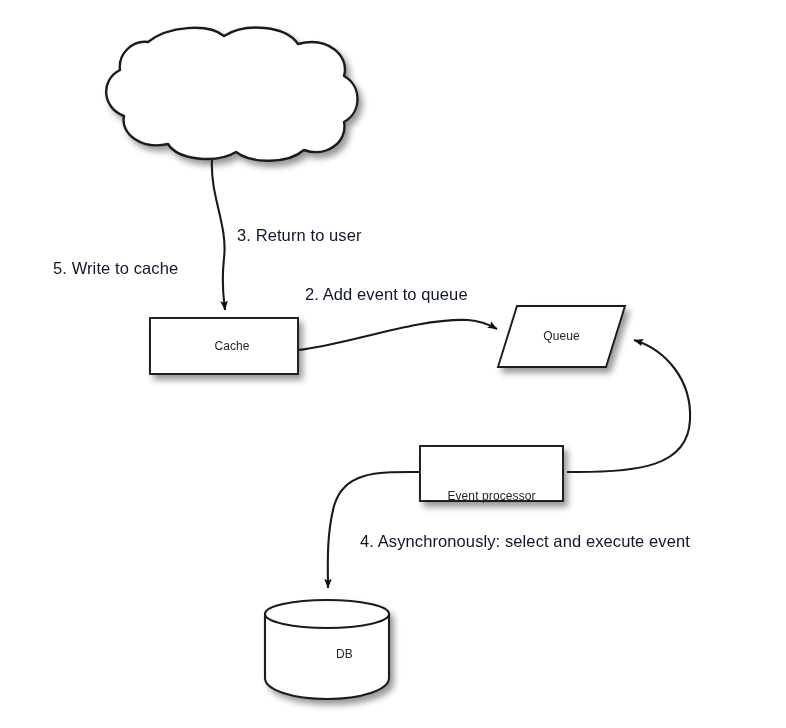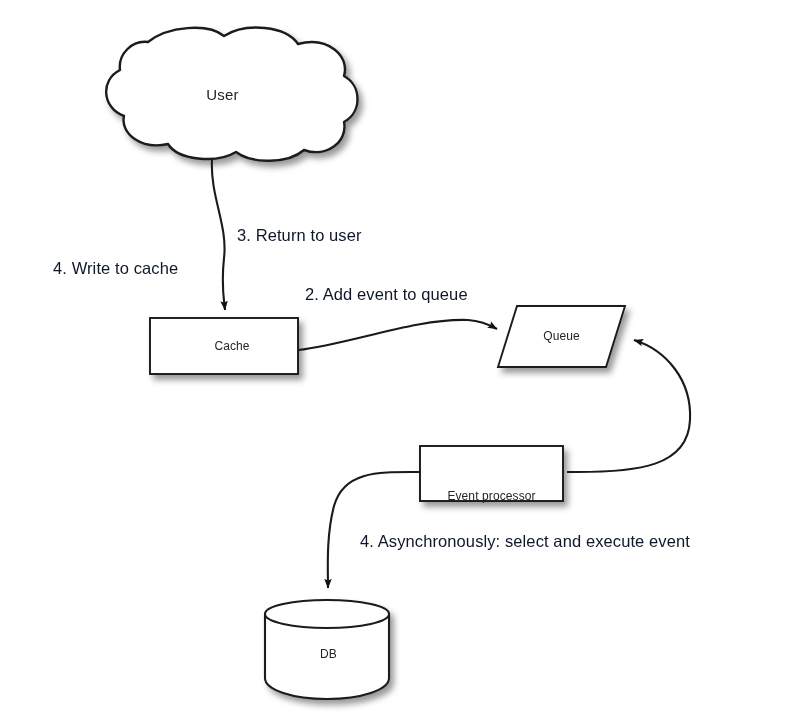--- a/index.html
+++ b/index.html
@@ -104,31 +104,30 @@
 
     <path d="M212,160 C210,196 228,226 224,258 C221,286 224,300 225,310" fill="none" stroke="#1a1a1a" stroke-width="2.1" marker-end="url(#arrowhead)"></path>
 
     <path d="M298,350 C350,344 416,318 468,320 C482,321 490,325 497,329" fill="none" stroke="#1a1a1a" stroke-width="2.1" marker-end="url(#arrowhead)"></path>
 
     <path d="M567,472 C640,473 688,466 690,420 C692,380 666,350 634,340" fill="none" stroke="#1a1a1a" stroke-width="2.1" marker-end="url(#arrowhead)"></path>
 
     <path d="M420,472 C380,472 344,470 334,506 C326,536 328,570 328,588" fill="none" stroke="#1a1a1a" stroke-width="2.1" marker-end="url(#arrowhead)"></path>
   </svg>
 
-  <div class="shape-label cloud-name" style="left:0; top:86px; width:445px;">User</div>
 
   <div class="shape-label node-name" style="left:150px; top:339px; width:164px;">Cache</div>
 
   <div class="shape-label node-name" style="left:498px; top:329px; width:127px;">Queue</div>
 
   <div class="shape-label node-name" style="left:420px; top:467px; width:143px;margin-top:22px;">Event processor</div>
 
-  <div class="shape-label node-name" style="left:265px; top:647px; width:127px;">DB</div>
+  <div class="shape-label node-name" style="left:265px; top:647px; width:127px;padding-left:16px;">DB</div>
 
-  <div class="step-label" style="left:53px; top:259px;">4. Write to cache</div>
+  <div class="step-label" style="left:53px; top:259px;">5. Write to cache</div>
 
   <div class="step-label" style="left:305px; top:285px;">2. Add event to queue</div>
 
   <div class="step-label" style="left:237px; top:226px;">3. Return to user</div>
 
   <div class="step-label" style="left:360px; top:532px;">4. Asynchronously: select and execute event</div>
 
 </div>
 
 </body></html>

